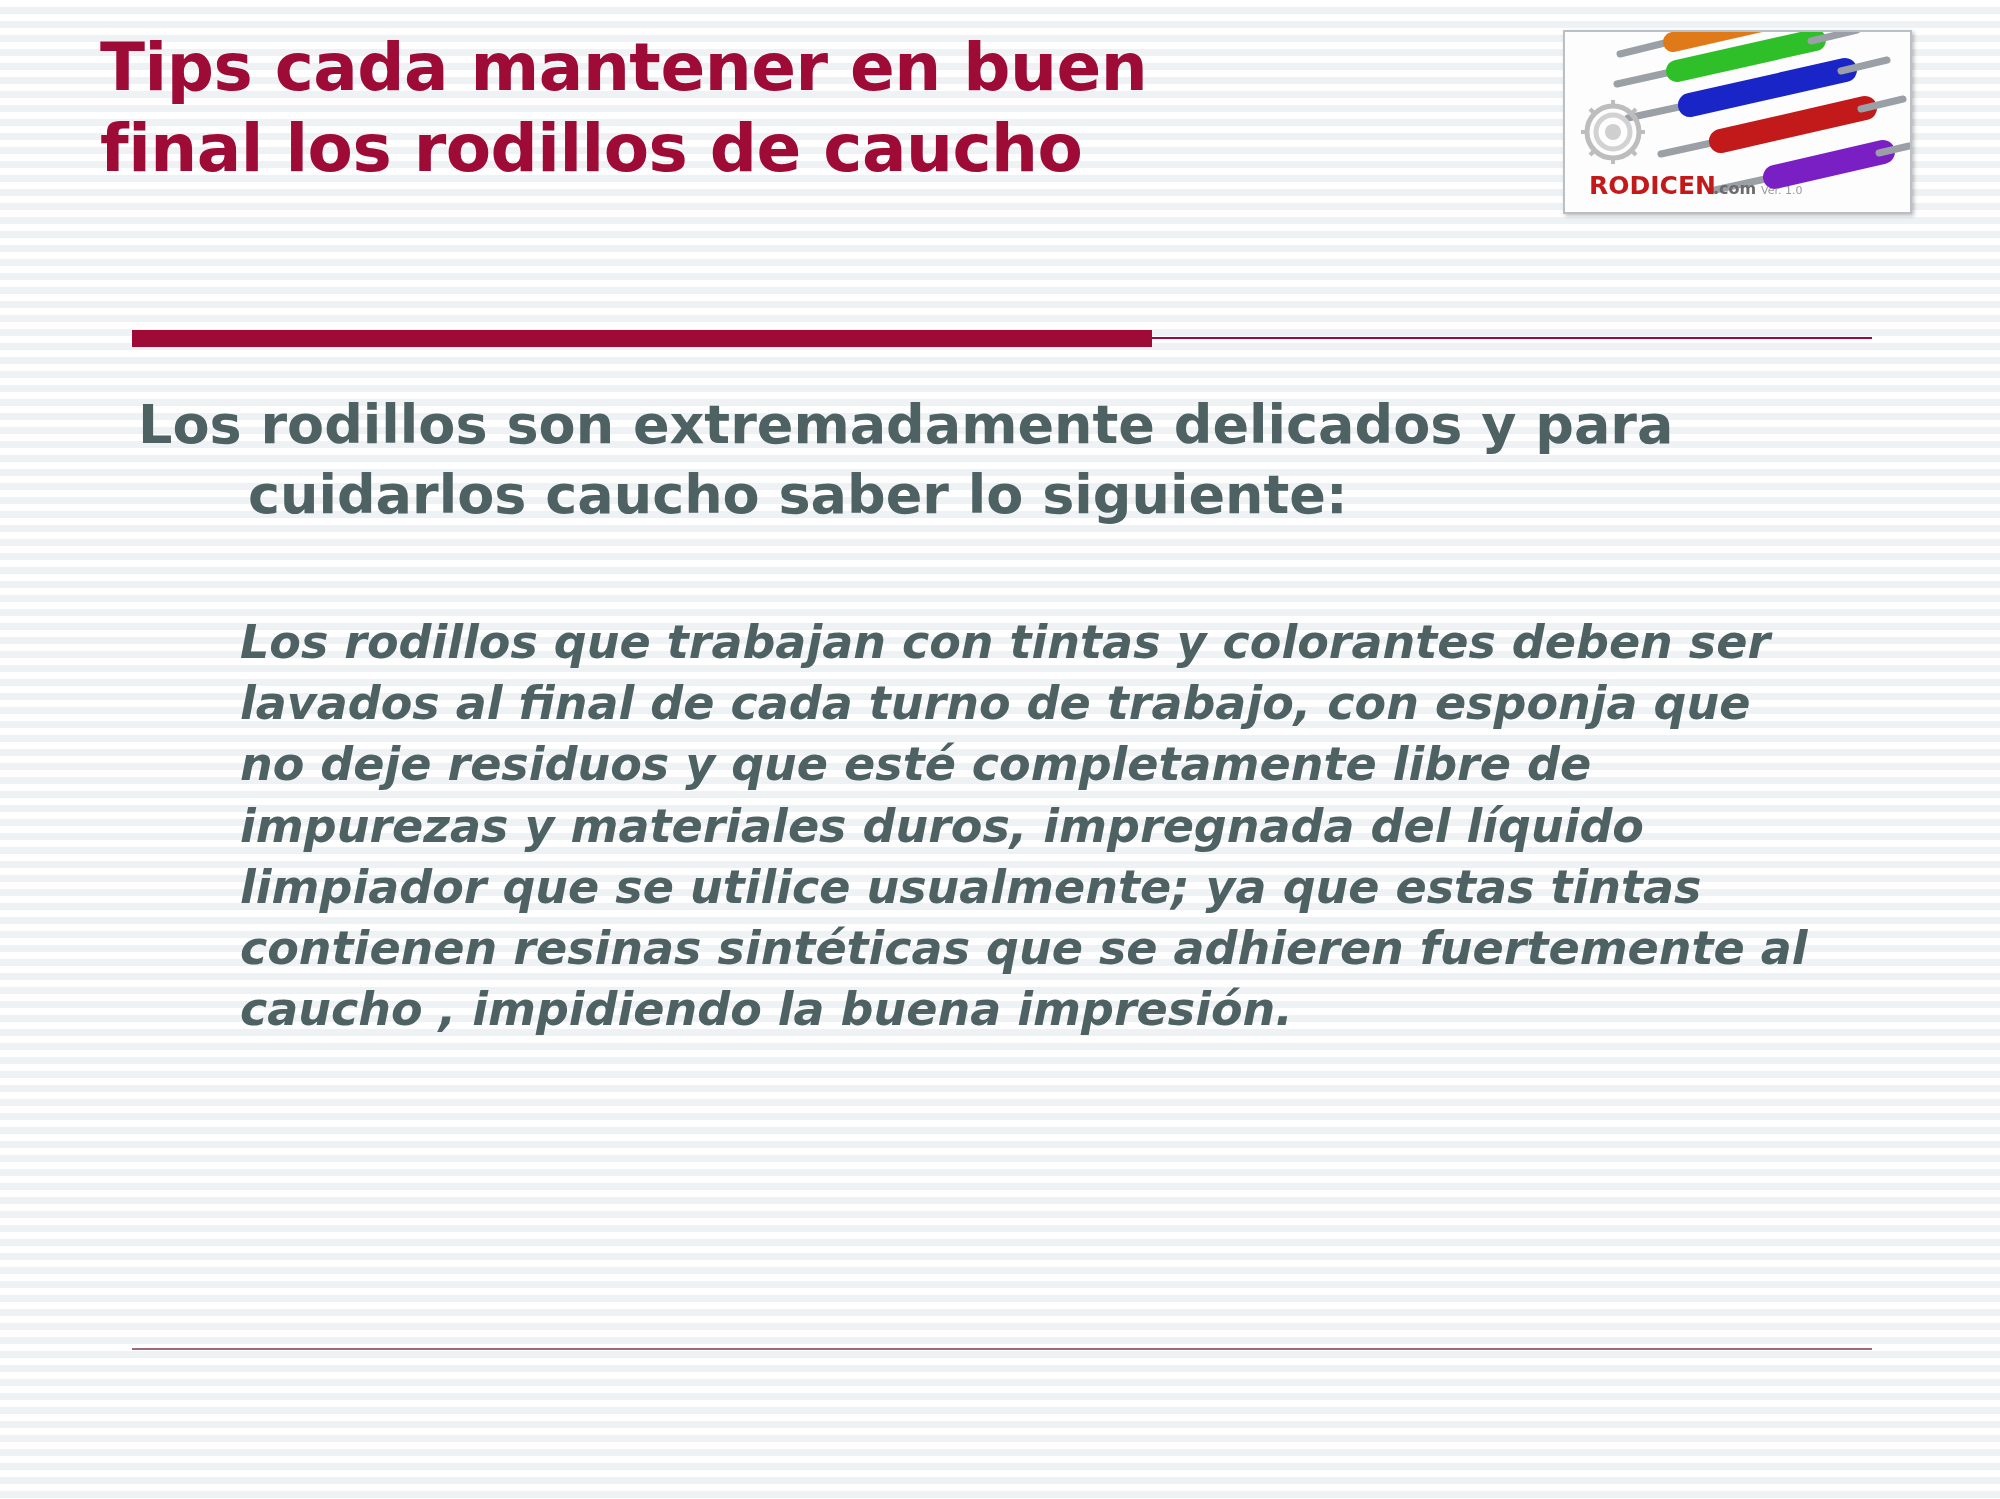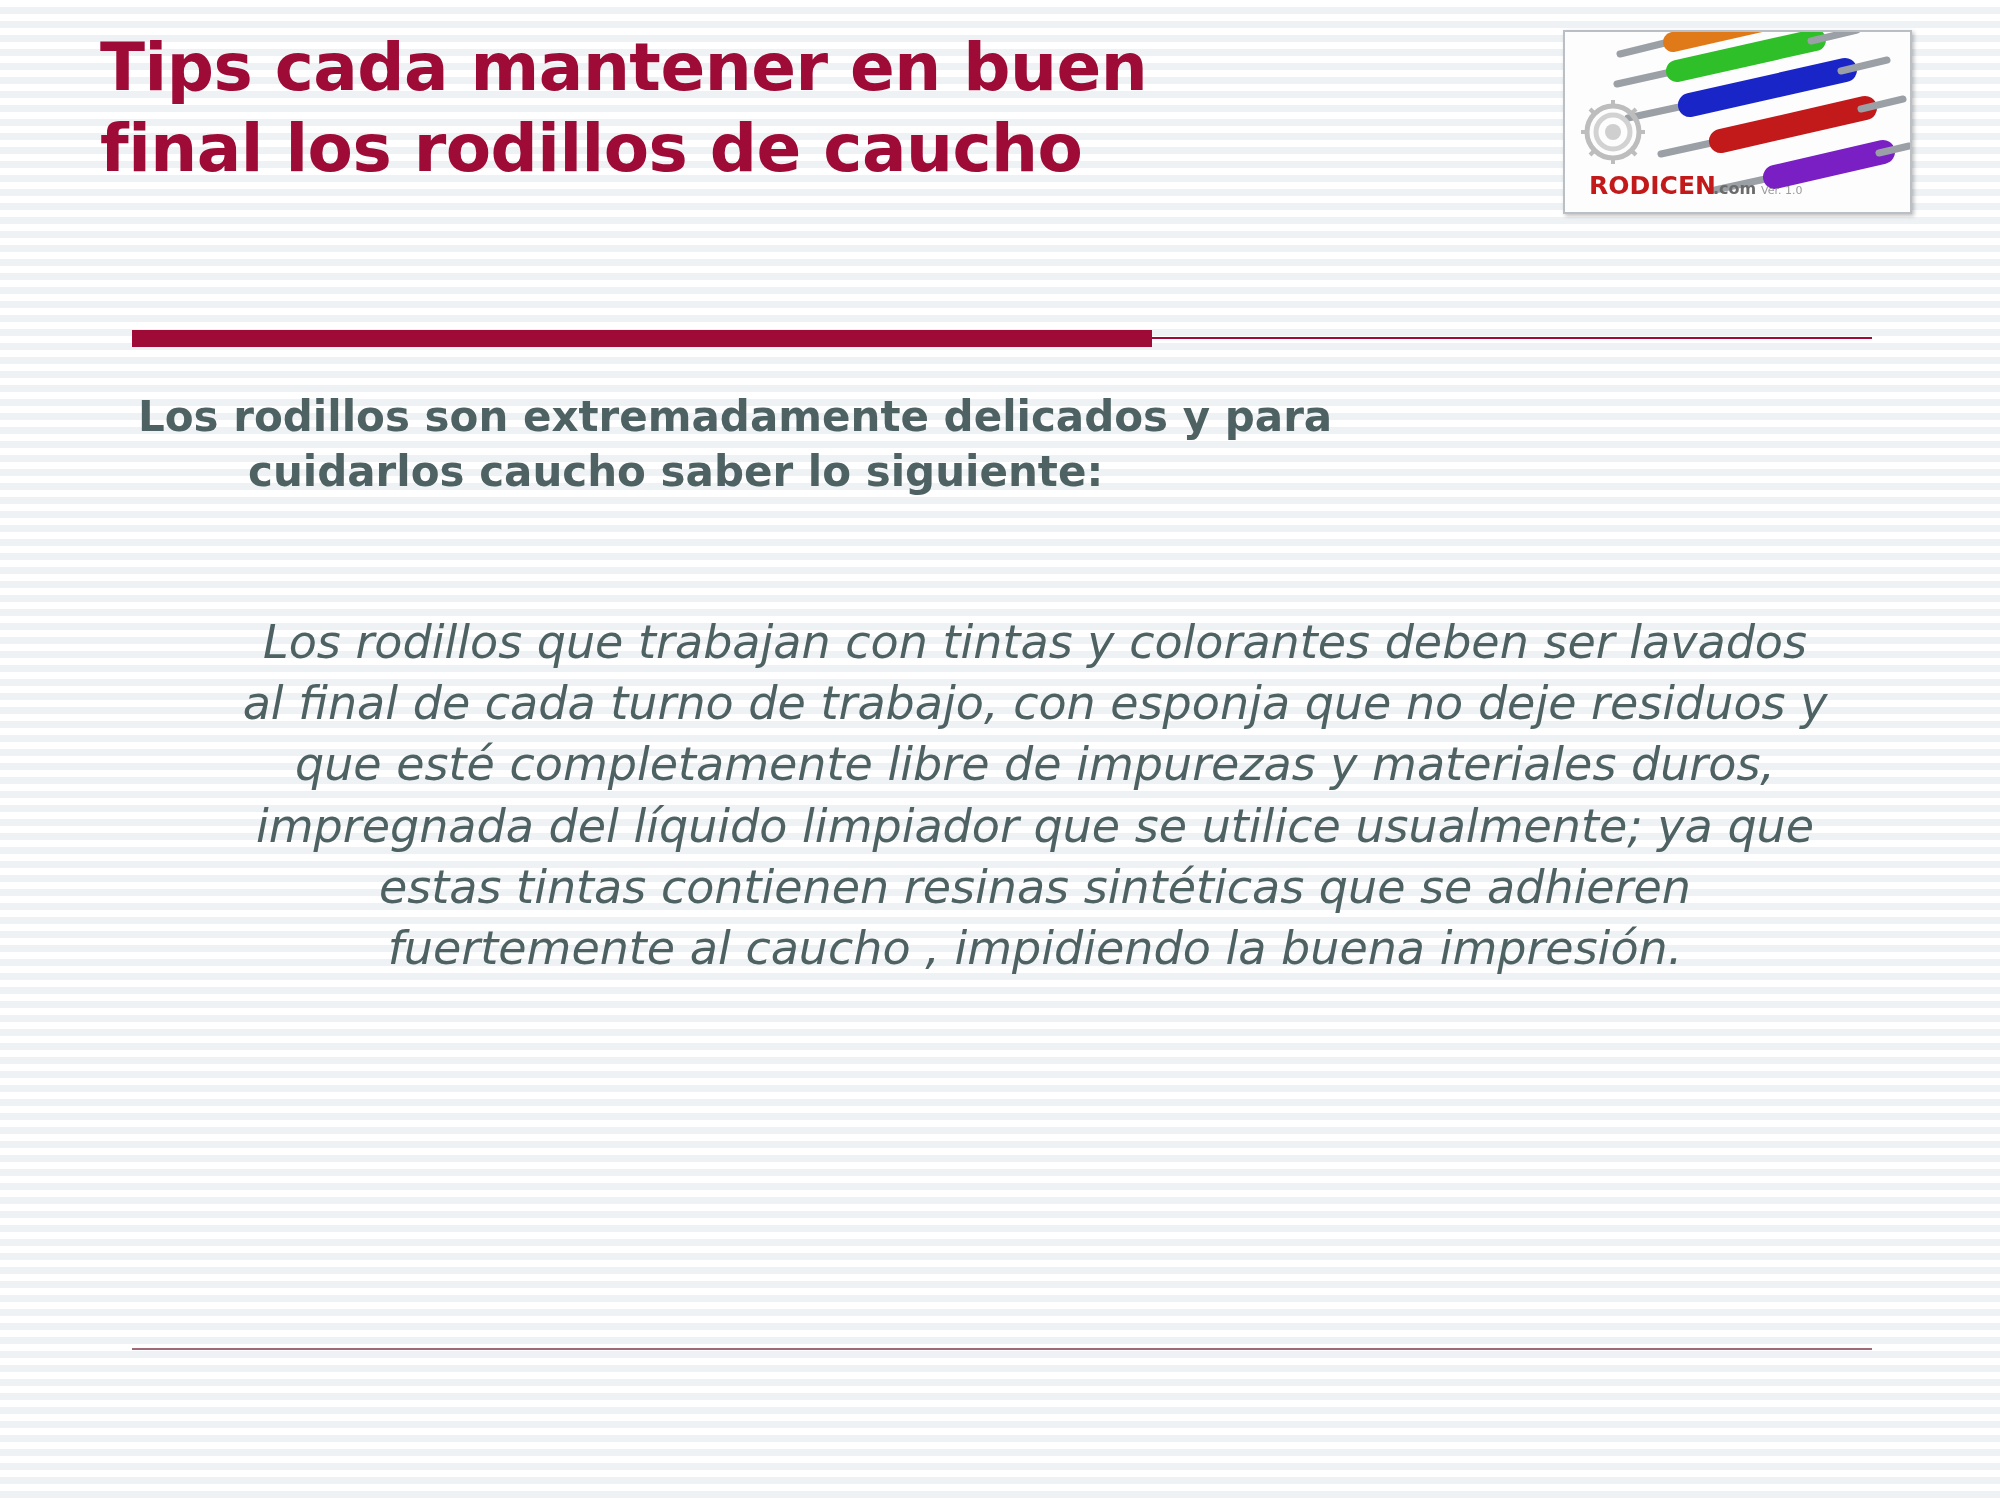--- a/index.html
+++ b/index.html
@@ -82,38 +82,38 @@
     height: 2px;
     background: #9e0b36;
   }
 
   
   .lead {
     position: absolute;
     left: 138px;
     top: 390px;
     width: 1720px;
-    font-size: 42px;
+    font-size: 54px;
     font-weight: bold;
     color: #4e6264;
     line-height: 1.30;
   }
   .lead .l2 { display: block; padding-left: 110px; }
 
   .para {
     position: absolute;
     left: 240px;
     top: 612px;
     width: 1590px;
     font-size: 46px;
-    font-weight: normal;
+    font-weight: bold;
     font-style: italic;
     color: #4e6264;
     line-height: 1.33;
-    text-align: center;
+    text-align: left;
   }
 
   
   .bottom-rule {
     position: absolute;
     left: 132px;
     top: 1348px;
     width: 1740px;
     height: 2px;
     background: #9e6a78;

